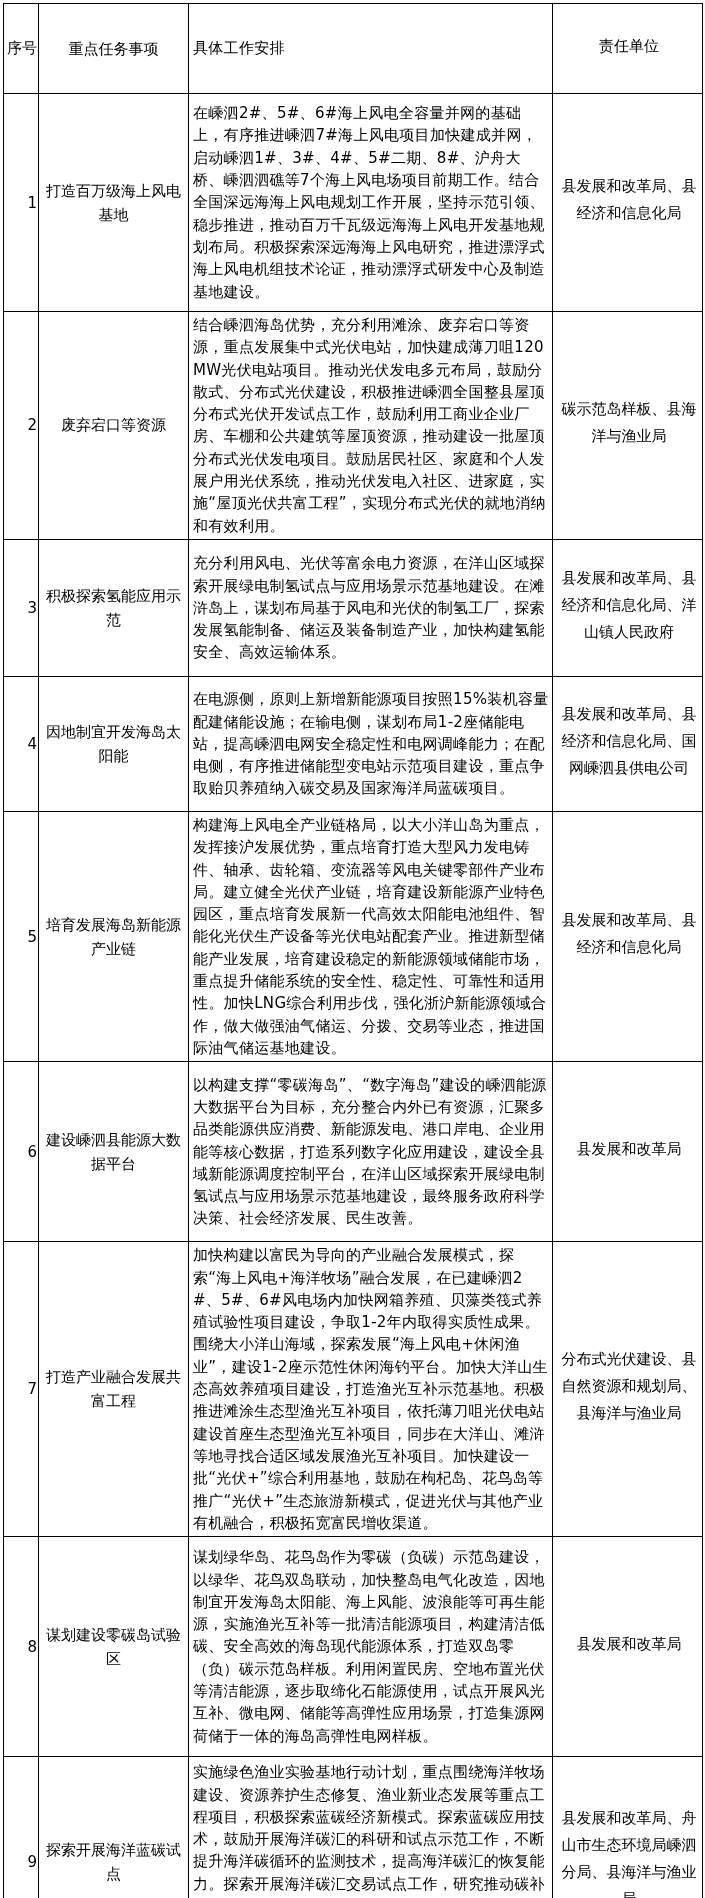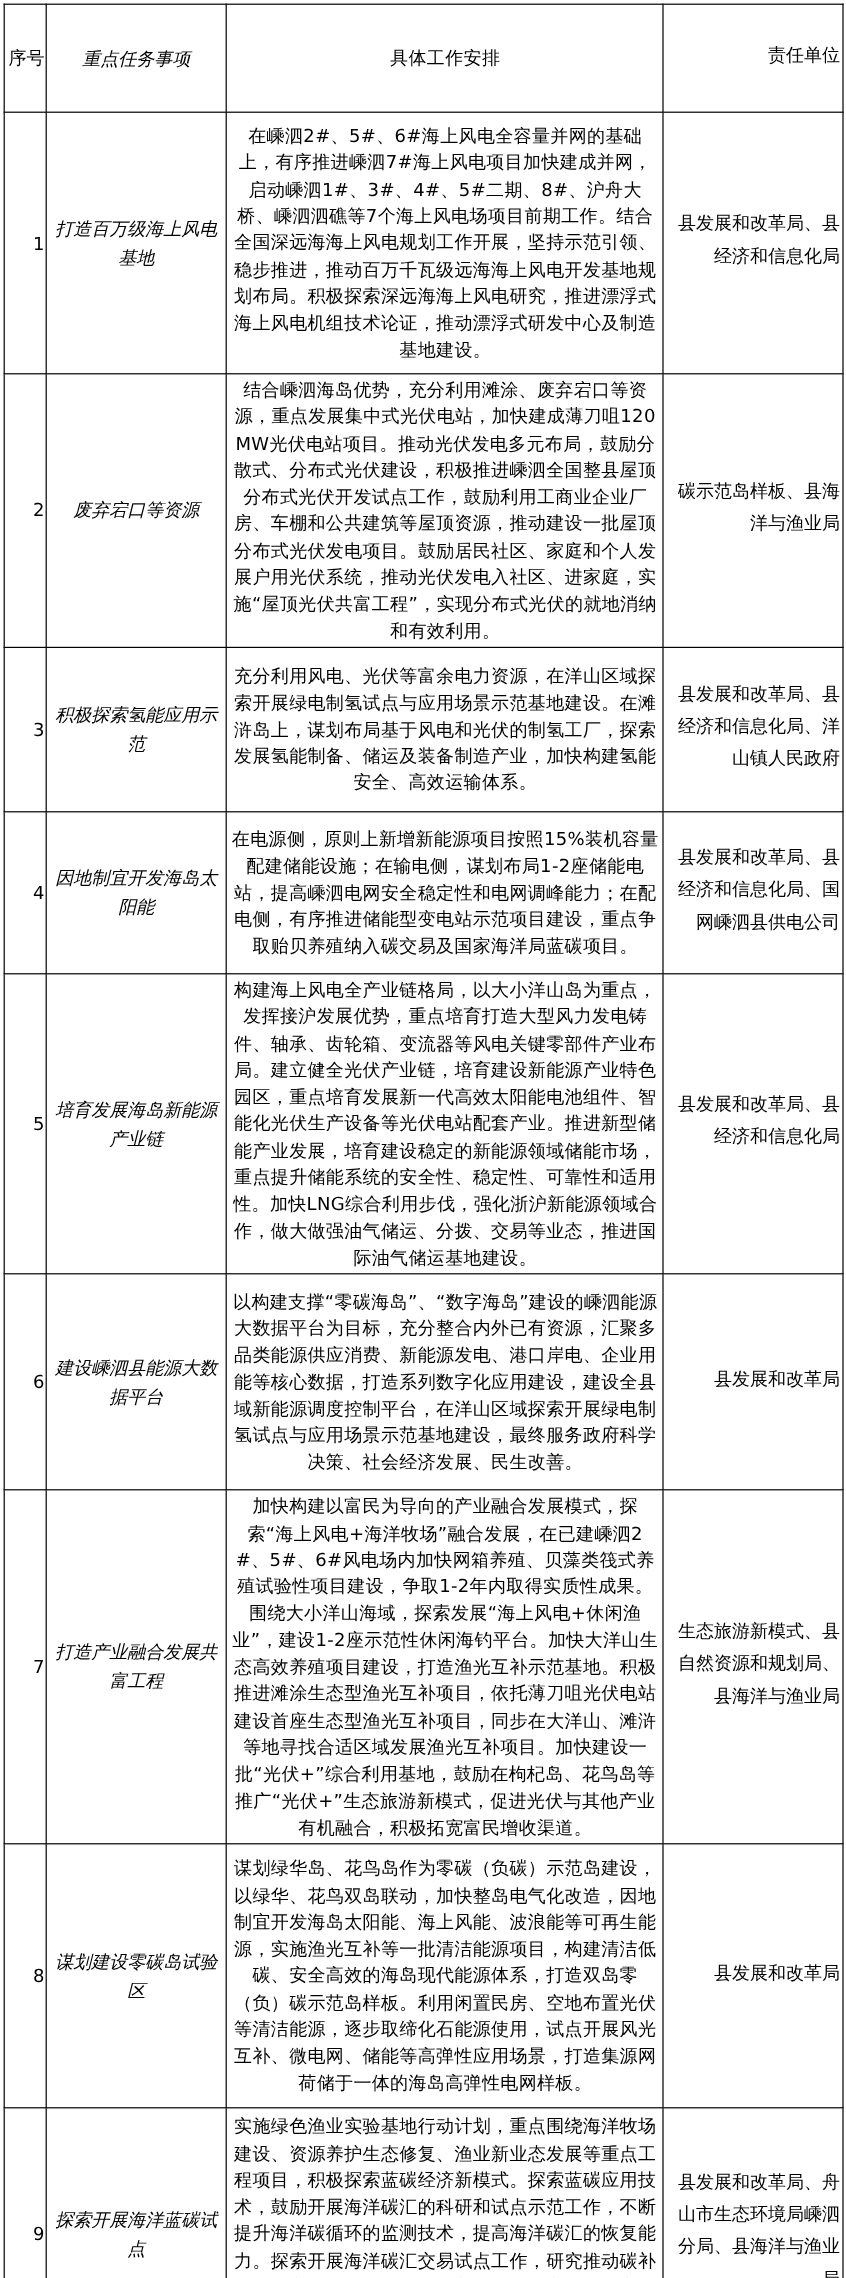--- a/index.html
+++ b/index.html
@@ -39,30 +39,29 @@
   .col-unit { width: 150px; }
 
   th.cell-no, td.cell-no {
     text-align: right;
     padding: 0 1px;
   }
   th.cell-task, td.cell-task {
     text-align: center;
     padding: 0 2px;
     line-height: 24px;
-    font-style: italic;
   }
   th.cell-plan, td.cell-plan {
-    text-align: center;
+    text-align: left;
     padding: 2px 3px 2px 4px;
     line-height: 22.3px;
     letter-spacing: 0.3px;
   }
   th.cell-unit, td.cell-unit {
-    text-align: right;
+    text-align: center;
     padding: 0 2px 5px 5px;
     line-height: 27px;
   }
 </style>
 </head>
 <body>
 
 <div class="table-wrap">
   <table>
     <colgroup>
@@ -113,21 +112,21 @@
         <tr style="height: 180px;">
           <td class="cell-no">6</td>
           <td class="cell-task">建设嵊泗县能源大数据平台</td>
           <td class="cell-plan">以构建支撑“零碳海岛”、“数字海岛”建设的嵊泗能源大数据平台为目标，充分整合内外已有资源，汇聚多品类能源供应消费、新能源发电、港口岸电、企业用能等核心数据，打造系列数字化应用建设，建设全县域新能源调度控制平台，在洋山区域探索开展绿电制氢试点与应用场景示范基地建设，最终服务政府科学决策、社会经济发展、民生改善。</td>
           <td class="cell-unit">县发展和改革局</td>
         </tr>
         <tr style="height: 280px;">
           <td class="cell-no">7</td>
           <td class="cell-task">打造产业融合发展共富工程</td>
           <td class="cell-plan">加快构建以富民为导向的产业融合发展模式，探索“海上风电+海洋牧场”融合发展，在已建嵊泗2#、5#、6#风电场内加快网箱养殖、贝藻类筏式养殖试验性项目建设，争取1-2年内取得实质性成果。围绕大小洋山海域，探索发展“海上风电+休闲渔业”，建设1-2座示范性休闲海钓平台。加快大洋山生态高效养殖项目建设，打造渔光互补示范基地。积极推进滩涂生态型渔光互补项目，依托薄刀咀光伏电站建设首座生态型渔光互补项目，同步在大洋山、滩浒等地寻找合适区域发展渔光互补项目。加快建设一批“光伏+”综合利用基地，鼓励在枸杞岛、花鸟岛等推广“光伏+”生态旅游新模式，促进光伏与其他产业有机融合，积极拓宽富民增收渠道。</td>
-          <td class="cell-unit">生态旅游新模式、县自然资源和规划局、县海洋与渔业局</td>
+          <td class="cell-unit">分布式光伏建设、县自然资源和规划局、县海洋与渔业局</td>
         </tr>
         <tr style="height: 220px;">
           <td class="cell-no">8</td>
           <td class="cell-task">谋划建设零碳岛试验区</td>
           <td class="cell-plan">谋划绿华岛、花鸟岛作为零碳（负碳）示范岛建设，以绿华、花鸟双岛联动，加快整岛电气化改造，因地制宜开发海岛太阳能、海上风能、波浪能等可再生能源，实施渔光互补等一批清洁能源项目，构建清洁低碳、安全高效的海岛现代能源体系，打造双岛零（负）碳示范岛样板。利用闲置民房、空地布置光伏等清洁能源，逐步取缔化石能源使用，试点开展风光互补、微电网、储能等高弹性应用场景，打造集源网荷储于一体的海岛高弹性电网样板。</td>
           <td class="cell-unit">县发展和改革局</td>
         </tr>
         <tr style="height: 210px;">
           <td class="cell-no">9</td>
           <td class="cell-task">探索开展海洋蓝碳试点</td>

